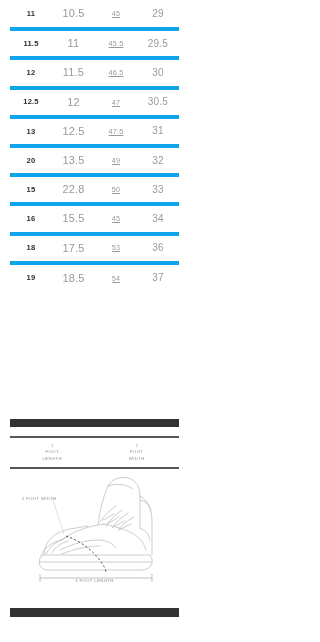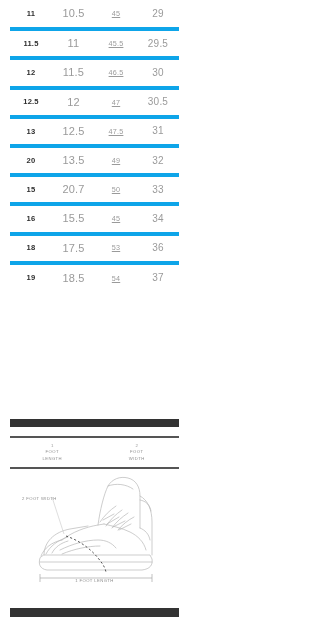--- a/index.html
+++ b/index.html
@@ -90,21 +90,21 @@
         <td class="c3">31</td>
       </tr>
       <tr>
         <td class="c0">20</td>
         <td class="c1">13.5</td>
         <td class="c2">49</td>
         <td class="c3">32</td>
       </tr>
       <tr>
         <td class="c0">15</td>
-        <td class="c1">20.7</td>
+        <td class="c1">22.8</td>
         <td class="c2">50</td>
         <td class="c3">33</td>
       </tr>
       <tr>
         <td class="c0">16</td>
         <td class="c1">15.5</td>
         <td class="c2">45</td>
         <td class="c3">34</td>
       </tr>
       <tr>

